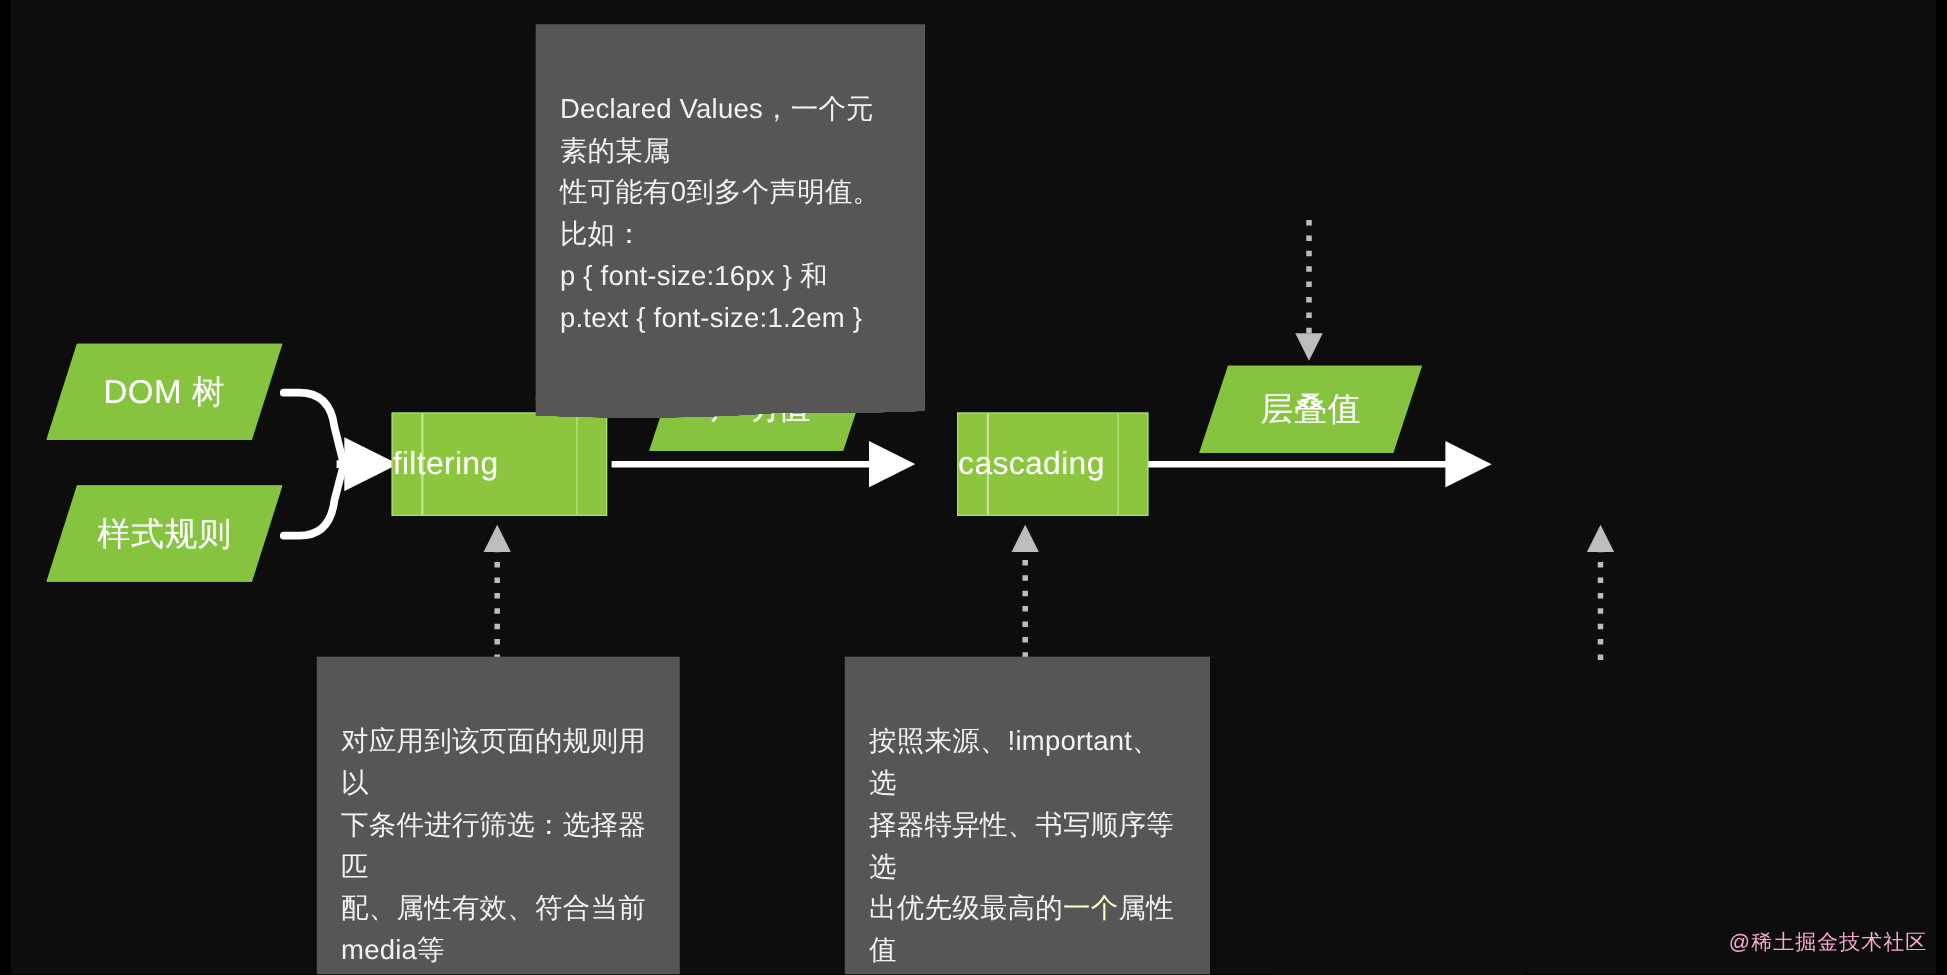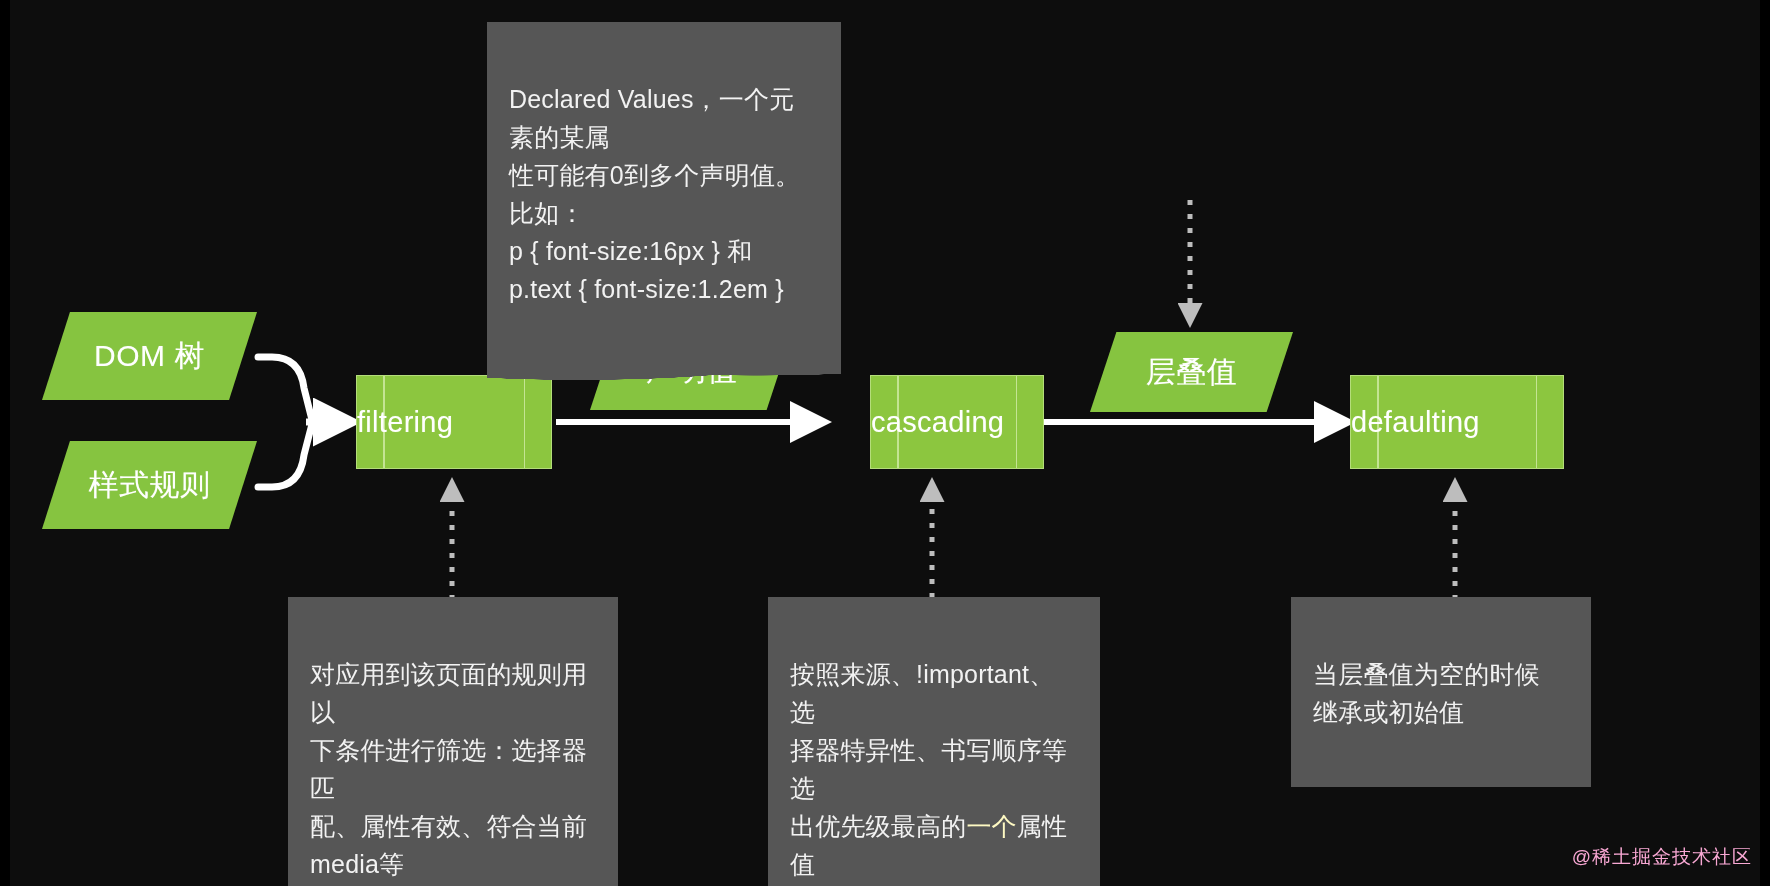--- a/index.html
+++ b/index.html
@@ -189,41 +189,31 @@
     <span class="bar-r"></span>
     <span class="plabel">filtering</span>
   </div>
 
   <div class="process" style="left:826px; top:375px; width:174px; height:94px;margin-left:44px;">
     <span class="bar-l"></span>
     <span class="bar-r"></span>
     <span class="plabel">cascading</span>
   </div>
 
-  <div class="process" style="left:1350px; top:375px; width:214px; height:94px;">
-    <span class="bar-l"></span>
-    <span class="bar-r"></span>
-    <span class="plabel">defaulting</span>
-  </div>
 
   <div class="note" style="left:288px; top:597px; width:330px;">
     <span>对应用到该页面的规则用以
 下条件进行筛选：选择器匹
 配、属性有效、符合当前
 media等</span>
     
   </div>
 
   <div class="note" style="left:768px; top:597px; width:332px;">
     <span>按照来源、!important、选
 择器特异性、书写顺序等选
 出优先级最高的</span><span class="hl">一个</span><span>属性值</span>
     
   </div>
 
-  <div class="note flat" style="left:1291px; top:597px; width:300px;">
-    <span>当层叠值为空的时候
-继承或初始值</span>
-    
-  </div>
 
   <div class="watermark">@稀土掘金技术社区</div>
 </div>
 
 </body></html>

